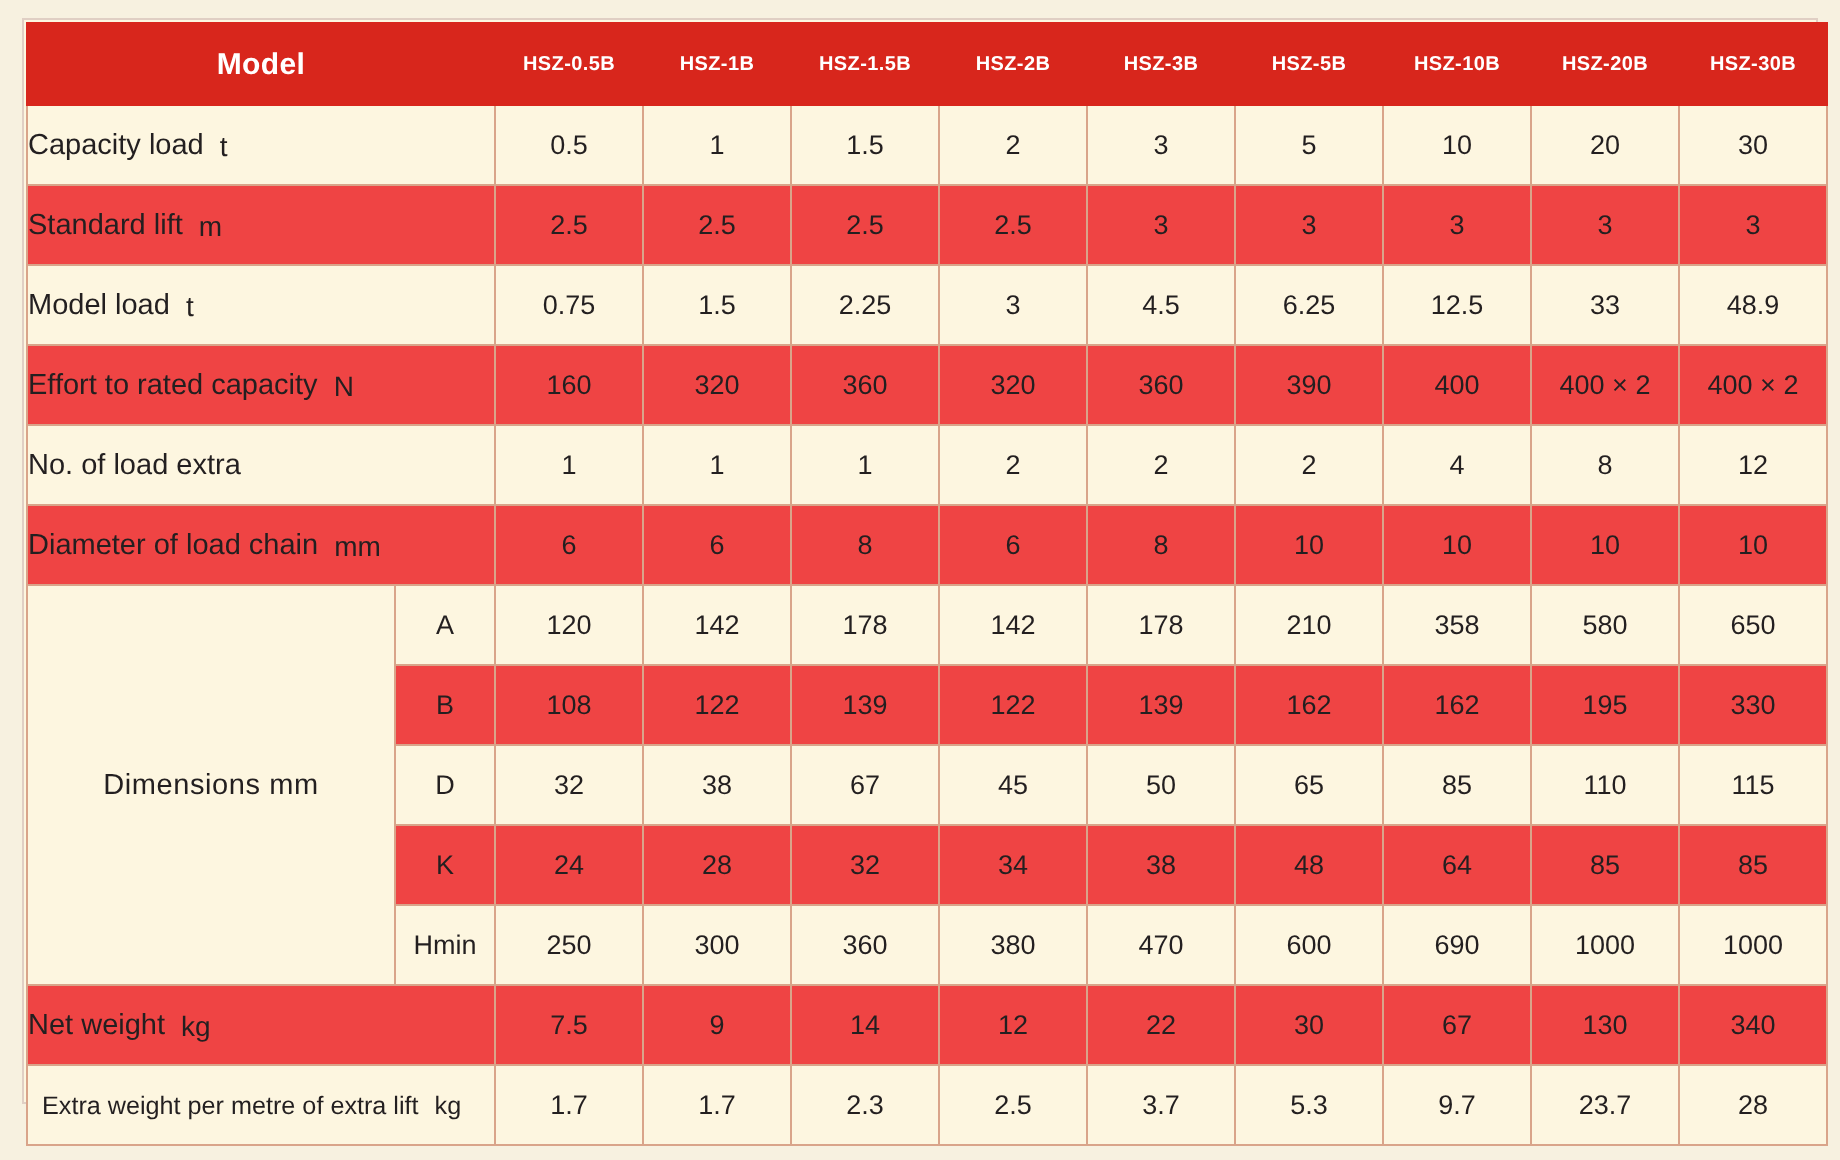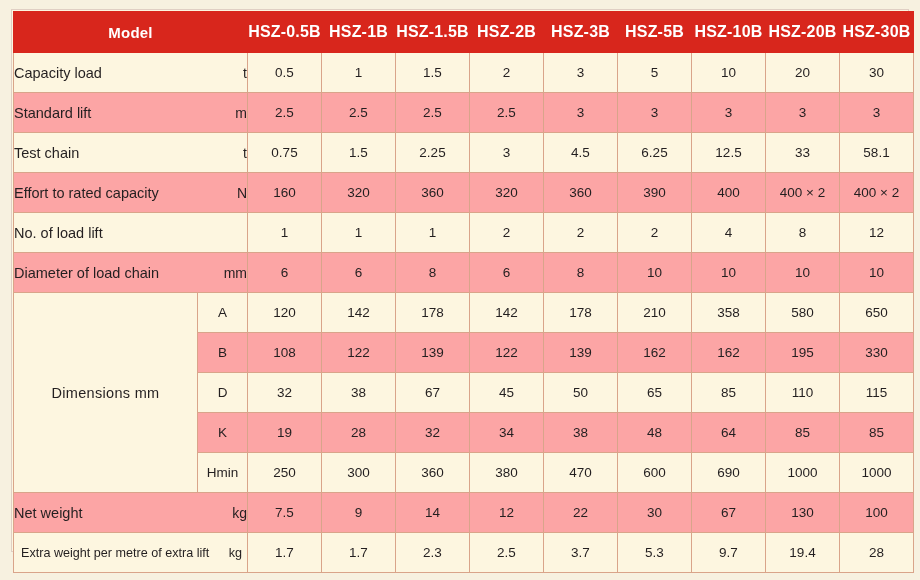--- a/index.html
+++ b/index.html
@@ -50,43 +50,42 @@
     font-weight: normal;
     overflow: hidden;
     white-space: nowrap;
   }
 
   
   tr.head th {
     background: #d8261c;
     color: #ffffff;
     font-weight: bold;
-    font-size: 16px;
+    font-size: 10px;
     border-color: #d8261c;
     height: 40px;
     letter-spacing: .2px;
   }
   tr.head th.model-head {
     font-size: 15px;
   }
 
   
   tr.light td { background: #fdf6e0; }
-  tr.dark  td { background: #fca5a5; }
+  tr.dark  td { background: #ef4444; }
 
   
   td.label {
     text-align: left;
     padding: 0 9px 0 13px;
     font-size: 14.5px;
   }
   td.label .lbl-wrap {
     display: flex;
     align-items: center;
-    justify-content: space-between;
     width: 100%;
   }
   td.label .unit {
     padding-left: 8px;
     font-size: 14px;
   }
   td.label.compact {
     font-size: 12.6px;
     padding: 0 5px 0 7px;
   }
@@ -178,33 +177,33 @@
           <td class="val">3</td>
           <td class="val">3</td>
           <td class="val">3</td>
           <td class="val">3</td>
           <td class="val">3</td>
         </tr>
 
         <tr class="body-row light">
           <td class="label" colspan="2">
             <span class="lbl-wrap">
-              <span>Test chain</span>
+              <span>Model load</span>
               <span class="unit">t</span>
             </span>
           </td>
           <td class="val">0.75</td>
           <td class="val">1.5</td>
           <td class="val">2.25</td>
           <td class="val">3</td>
           <td class="val">4.5</td>
           <td class="val">6.25</td>
           <td class="val">12.5</td>
           <td class="val">33</td>
-          <td class="val">58.1</td>
+          <td class="val">48.9</td>
         </tr>
 
         <tr class="body-row dark">
           <td class="label" colspan="2">
             <span class="lbl-wrap">
               <span>Effort to rated capacity</span>
               <span class="unit">N</span>
             </span>
           </td>
           <td class="val">160</td>
@@ -214,21 +213,21 @@
           <td class="val">360</td>
           <td class="val">390</td>
           <td class="val">400</td>
           <td class="val">400 × 2</td>
           <td class="val">400 × 2</td>
         </tr>
 
         <tr class="body-row light">
           <td class="label" colspan="2">
             <span class="lbl-wrap">
-              <span>No. of load lift</span>
+              <span>No. of load extra</span>
               <span class="unit"></span>
             </span>
           </td>
           <td class="val">1</td>
           <td class="val">1</td>
           <td class="val">1</td>
           <td class="val">2</td>
           <td class="val">2</td>
           <td class="val">2</td>
           <td class="val">4</td>
@@ -289,21 +288,21 @@
           <td class="val">45</td>
           <td class="val">50</td>
           <td class="val">65</td>
           <td class="val">85</td>
           <td class="val">110</td>
           <td class="val">115</td>
         </tr>
 
         <tr class="dim-row dark">
           <td class="sub">K</td>
-          <td class="val">19</td>
+          <td class="val">24</td>
           <td class="val">28</td>
           <td class="val">32</td>
           <td class="val">34</td>
           <td class="val">38</td>
           <td class="val">48</td>
           <td class="val">64</td>
           <td class="val">85</td>
           <td class="val">85</td>
         </tr>
 
@@ -328,37 +327,37 @@
             </span>
           </td>
           <td class="val">7.5</td>
           <td class="val">9</td>
           <td class="val">14</td>
           <td class="val">12</td>
           <td class="val">22</td>
           <td class="val">30</td>
           <td class="val">67</td>
           <td class="val">130</td>
-          <td class="val">100</td>
+          <td class="val">340</td>
         </tr>
 
         <tr class="body-row light">
           <td class="label compact" colspan="2">
             <span class="lbl-wrap">
               <span>Extra weight per metre of extra lift</span>
               <span class="unit">kg</span>
             </span>
           </td>
           <td class="val">1.7</td>
           <td class="val">1.7</td>
           <td class="val">2.3</td>
           <td class="val">2.5</td>
           <td class="val">3.7</td>
           <td class="val">5.3</td>
           <td class="val">9.7</td>
-          <td class="val">19.4</td>
+          <td class="val">23.7</td>
           <td class="val">28</td>
         </tr>
 
       </tbody>
     </table>
   </div>
 </div>
 
 </body></html>

